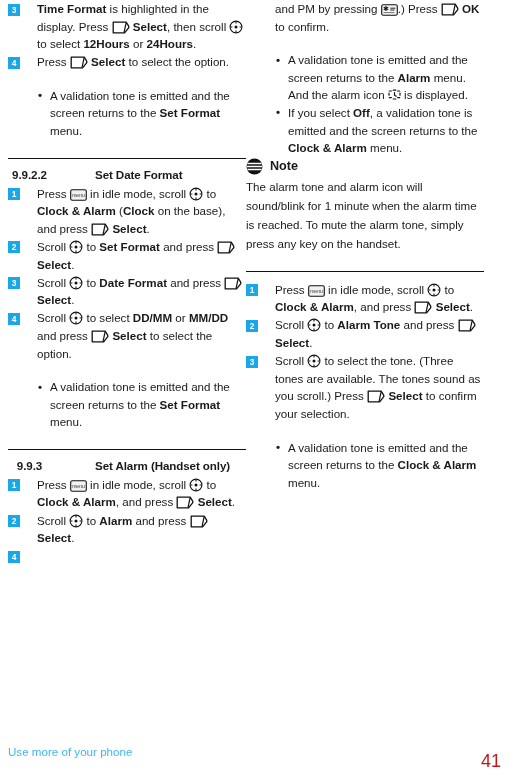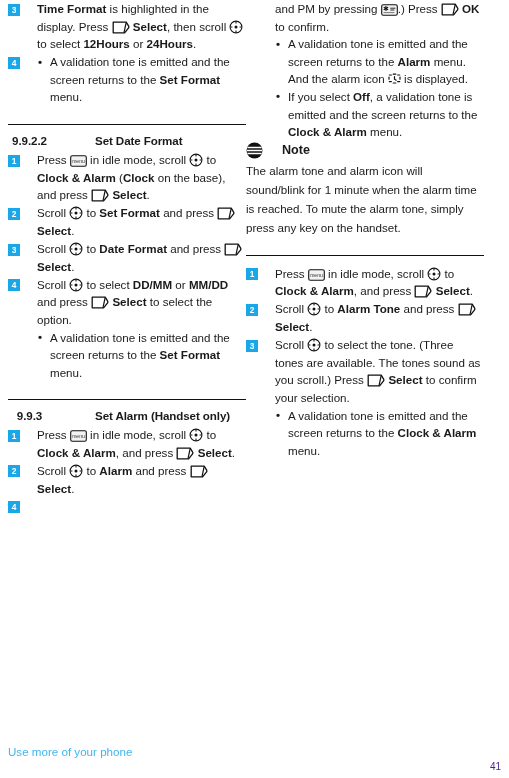--- a/index.html
+++ b/index.html
@@ -81,29 +81,29 @@
     font-size: 11.6px;
     line-height: 17.6px;
   }
   li.bullet::before {
     content: "\2022";
     position: absolute;
     left: 1px; top: -0.5px;
     font-size: 11.6px;
     font-weight: bold;
   }
-  .step > ul.bullets { margin-top: 0px; }
+  .step > ul.bullets { margin-top: 16px; }
 
   b, strong { font-weight: bold; }
 
   
   .note-head {
     display: flex;
     align-items: center;
-    gap: 19px;
+    gap: 7px;
     margin: 1px 0 2px 0;
   }
   .note-title {
     font-size: 12.6px;
     font-weight: bold;
   }
   .note-body {
     font-size: 11.6px;
     line-height: 19px;
   }
@@ -124,41 +124,44 @@
   }
   .footer .crumb {
     position: absolute;
     left: 0; bottom: 12px;
     font-size: 11.6px;
     color: #41b6ef;
   }
   .footer .pageno {
     position: absolute;
     right: 0; bottom: -2px;
-    font-size: 10px;
-    color: #4c1d95;
+    font-size: 18px;
+    color: #b91c1c;
     margin-left: 39px;
   }
 </style>
 </head>
 <body>
 
 <div class="page">
   <div class="col col-left" id="col-left">
       <div class="block">
         <ol class="steps">
           <li class="step"><span class="badge">3</span><span><b>Time Format</b> is highlighted in the display. Press <span class="ico" style="vertical-align: -3px;"><svg width="18" height="13" viewBox="0 0 18 13">
                   <path d="M1.2 1.2 H14.2 L16.8 5.4 L16.8 6.6 L12.6 11.8 H1.2 Z" fill="none" stroke="#111" stroke-width="1.3" stroke-linejoin="round"></path>
                   <path d="M12.0 11.6 L14.2 1.4" fill="none" stroke="#111" stroke-width="1.2"></path>
                 </svg></span> <b>Select</b>, then scroll <span class="ico" style="vertical-align: -3px;"><svg width="14" height="14" viewBox="0 0 14 14">
                   <circle cx="7" cy="7" r="5.9" fill="none" stroke="#111" stroke-width="1.1"></circle>
                   <circle cx="7" cy="7" r="1.5" fill="#111"></circle>
                   <path d="M7 1.6 V3.4 M7 10.6 V12.4 M1.6 7 H3.4 M10.6 7 H12.4" stroke="#111" stroke-width="1.1"></path>
                 </svg></span> to select <b>12Hours</b> or <b>24Hours</b>.</span></li>
-          <li class="step"><span class="badge">4</span><ul class="bullets">
+          <li class="step"><span class="badge">4</span><span>Press <span class="ico" style="vertical-align: -3px;"><svg width="18" height="13" viewBox="0 0 18 13">
+                  <path d="M1.2 1.2 H14.2 L16.8 5.4 L16.8 6.6 L12.6 11.8 H1.2 Z" fill="none" stroke="#111" stroke-width="1.3" stroke-linejoin="round"></path>
+                  <path d="M12.0 11.6 L14.2 1.4" fill="none" stroke="#111" stroke-width="1.2"></path>
+                </svg></span> <b>Select</b> to select the option.</span><ul class="bullets">
               <li class="bullet">A validation tone is emitted and the screen returns to the <b>Set Format</b> menu.</li>
             </ul></li>
         </ol>
       </div>
       <div class="rule"></div>
       <div class="block">
         <h2 class="section">
           <span class="num">9.9.2.2</span>
           <span class="ttl">Set Date Format</span>
         </h2>

